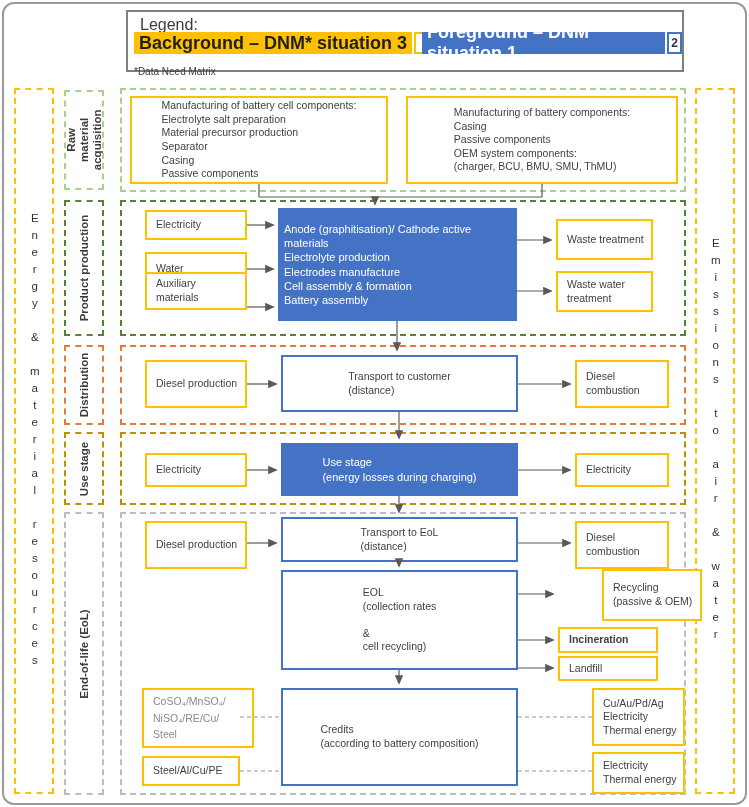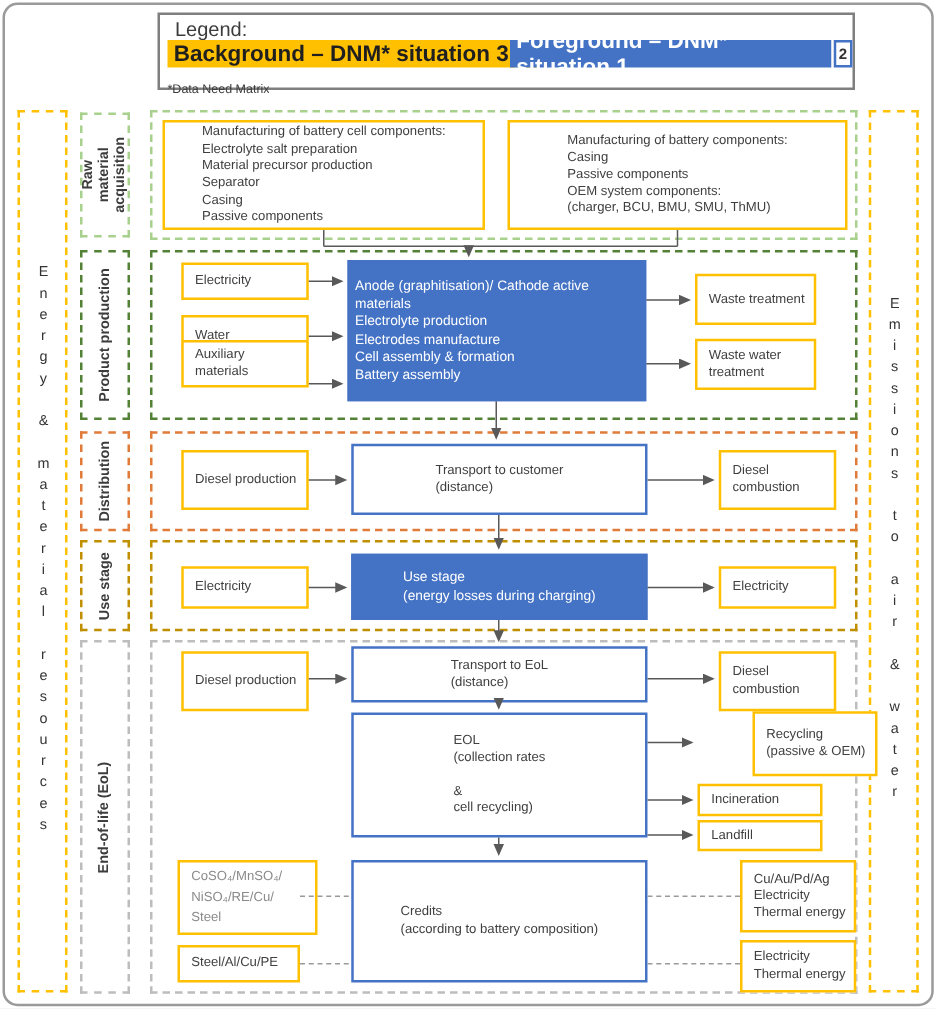--- a/index.html
+++ b/index.html
@@ -55,21 +55,21 @@
 <body>
 
 <div class="canvas">
 
   <div class="legend">
     <div class="legend-title">Legend:</div>
     <div class="chip-row" style="left:6px;top:20px;">
       <div class="chip bg">Background – DNM* situation 3</div>
       <div class="legend-tag yb"></div>
     </div>
-    <div class="chip-row" style="left:280px;top:20px;">
+    <div class="chip-row" style="left:294px;top:20px;">
       <div class="chip fg">Foreground – DNM* situation 1</div>
       <div class="legend-tag bb">2</div>
     </div>
     <div class="legend-note">*Data Need Matrix</div>
   </div>
 
   <div class="strip" style="left:14px;top:88px;width:40px;height:706px;">
     <div class="vtext">Energy &amp; material resources</div>
   </div>
   <div class="strip" style="left:695px;top:88px;width:40px;height:706px;">
@@ -135,21 +135,21 @@
   <div class="bx blueb" style="left:281px;top:517px;width:237px;height:45px;">Transport to EoL
 (distance)</div>
   <div class="bx yellow left" style="left:575px;top:521px;width:94px;height:48px;">Diesel combustion</div>
 
   <div class="bx blueb" style="left:281px;top:570px;width:237px;height:100px;">EOL
 (collection rates
 
 &amp;
 cell recycling)</div>
   <div class="bx yellow left" style="left:558px;top:569px;width:100px;height:52px;margin-left:44px;">Recycling (passive &amp; OEM)</div>
-  <div class="bx yellow left" style="left:558px;top:627px;width:100px;height:26px;">Incineration</div>
+  <div class="bx yellow left" style="left:558px;top:627px;width:100px;height:26px;font-weight:bold;">Incineration</div>
   <div class="bx yellow left" style="left:558px;top:656px;width:100px;height:25px;">Landfill</div>
 
   <div class="bx yellow left graytext" style="left:142px;top:688px;width:112px;height:60px;line-height:1.6;">CoSO₄/MnSO₄/
 NiSO₄/RE/Cu/
 Steel</div>
   <div class="bx yellow left" style="left:142px;top:756px;width:98px;height:30px;">Steel/Al/Cu/PE</div>
   <div class="bx blueb" style="left:281px;top:688px;width:237px;height:98px;">Credits
 (according to battery composition)</div>
   <div class="bx yellow left" style="left:592px;top:688px;width:93px;height:58px;">Cu/Au/Pd/Ag
 Electricity

